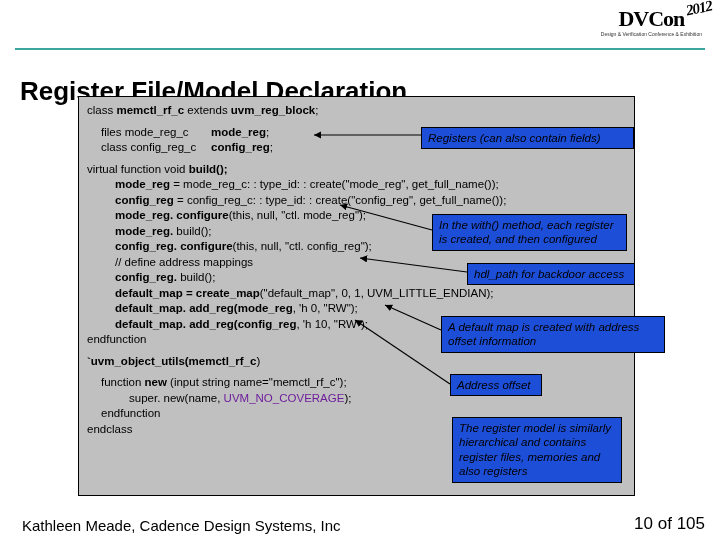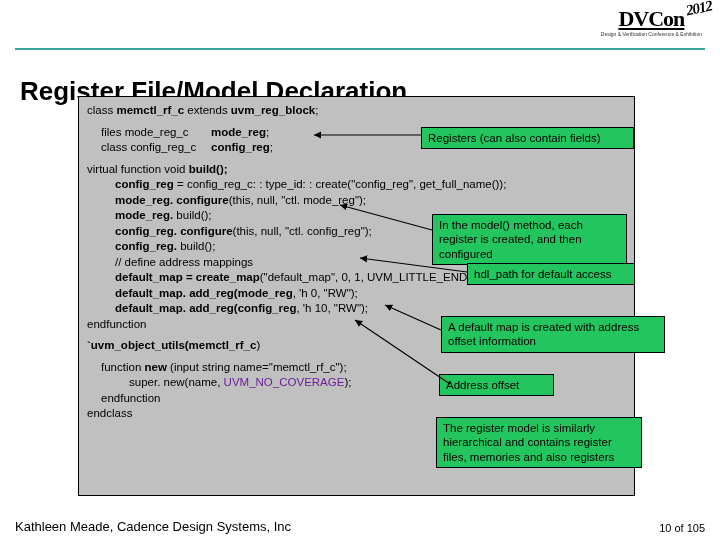--- a/index.html
+++ b/index.html
@@ -23,21 +23,20 @@
     text-align: center;
   }
   .logo-main {
     font-family: "Times New Roman", serif;
     font-weight: bold;
     font-size: 22px;
     color: #000;
     letter-spacing: -1px;
     position: relative;
     display: inline-block;
-    text-decoration: underline;
   }
   .logo-year {
     position: absolute;
     top: -6px;
     right: -28px;
     font-size: 15px;
     font-style: italic;
     font-weight: bold;
     transform: rotate(-12deg);
   }
@@ -80,38 +79,39 @@
     line-height: 1.35;
     color: #000;
   }
   .codebox .bold { font-weight: bold; }
   .codebox .purple { color: #6e1e9c; }
   .codebox .ind1 { padding-left: 14px; display: block; }
   .codebox .ind2 { padding-left: 28px; display: block; }
   .codebox .ind3 { padding-left: 42px; display: block; }
   .callout {
     position: absolute;
-    background: #22c55e;
+    background: #1d4ed8;
     border: 1px solid #000;
     font-size: 11.5px;
     padding: 3px 6px;
     line-height: 1.25;
+    font-style: italic;
   }
   .footer-left {
     position: absolute;
-    left: 15px;
+    left: 22px;
     bottom: 6px;
-    font-size: 13px;
+    font-size: 15px;
     color: #000;
   }
   .footer-right {
     position: absolute;
     right: 15px;
     bottom: 6px;
-    font-size: 11px;
+    font-size: 17px;
     color: #000;
   }
   svg.arrow { position: absolute; overflow: visible; pointer-events: none; }
 </style>
 </head>
 <body>
 
 <div class="header">
   <div class="logo">
     <span class="logo-main">
@@ -125,52 +125,53 @@
 
 <div class="title">Register File/Model Declaration</div>
 
 <div class="codebox">
   <span><span>class </span><span class="bold">memctl_rf_c</span><span> extends </span><span class="bold">uvm_reg_block</span><span>;</span></span>
   <div style="height:6px"></div>
   <span class="ind1"><span style="display:inline-block;width:110px">files mode_reg_c</span><span class="bold">mode_reg</span><span>;</span></span>
   <span class="ind1"><span style="display:inline-block;width:110px">class config_reg_c</span><span class="bold">config_reg</span><span>;</span></span>
   <div style="height:6px"></div>
   <span><span>virtual function void </span><span class="bold">build();</span></span>
+  <span class="ind2"><span class="bold">mode_reg</span><span> = mode_reg_c: : type_id: : create("mode_reg", get_full_name());</span></span>
   <span class="ind2"><span class="bold">config_reg</span><span> = config_reg_c: : type_id: : create("config_reg", get_full_name());</span></span>
   <span class="ind2"><span class="bold">mode_reg. configure</span><span>(this, null, "ctl. mode_reg");</span></span>
   <span class="ind2"><span class="bold">mode_reg.</span><span> build();</span></span>
   <span class="ind2"><span class="bold">config_reg. configure</span><span>(this, null, "ctl. config_reg");</span></span>
+  <span class="ind2">// define address mappings</span>
   <span class="ind2"><span class="bold">config_reg.</span><span> build();</span></span>
-  <span class="ind2">// define address mappings</span>
   <span class="ind2"><span class="bold">default_map = create_map</span><span>("default_map", 0, 1, UVM_LITTLE_ENDIAN);</span></span>
   <span class="ind2"><span class="bold">default_map. add_reg(mode_reg</span><span>, 'h 0, "RW");</span></span>
   <span class="ind2"><span class="bold">default_map. add_reg(config_reg</span><span>, 'h 10, "RW");</span></span>
   <span>endfunction</span>
   <div style="height:6px"></div>
   <span class="bold"><span>`uvm_object_utils(memctl_rf_c</span><span style="font-weight:normal">)</span></span>
   <div style="height:6px"></div>
   <span class="ind1"><span>function </span><span class="bold">new</span><span> (input string name="memctl_rf_c");</span></span>
   <span class="ind3"><span>super. new(name, </span><span class="purple">UVM_NO_COVERAGE</span><span>);</span></span>
   <span class="ind1">endfunction</span>
   <span>endclass</span>
 </div>
 
 <div class="callout" style="left:421px; top:127px; width:213px;">Registers (can also contain fields)</div>
 
 <div class="callout" style="left:432px; top:214px; width:195px;">
-  <span>In the </span><span class="bold">model()</span><span> method, each register is created, and then configured</span>
+  <span>In the </span><span class="bold">with()</span><span> method, each register is created, and then configured</span>
 </div>
 
-<div class="callout" style="left:467px; top:263px; width:168px;">hdl_path for default access</div>
+<div class="callout" style="left:467px; top:263px; width:168px;">hdl_path for backdoor access</div>
 
 <div class="callout" style="left:441px; top:316px; width:224px;">A default map is created with address offset information</div>
 
-<div class="callout" style="left:439px; top:374px; width:115px;">Address offset</div>
+<div class="callout" style="left:450px; top:374px; width:92px;">Address offset</div>
 
-<div class="callout" style="left:436px; top:417px; width:206px;">The register model is similarly hierarchical and contains register files, memories and also registers</div>
+<div class="callout" style="left:452px; top:417px; width:170px;">The register model is similarly hierarchical and contains register files, memories and also registers</div>
 
 <svg class="arrow" style="left:0;top:0;width:720px;height:540px">
   <defs>
     <marker id="ah" markerWidth="8" markerHeight="8" refX="6" refY="3" orient="auto">
       <path d="M0,0 L6,3 L0,6 Z" fill="#000"></path>
     </marker>
   </defs>
   <line x1="421" y1="135" x2="314" y2="135" stroke="#000" stroke-width="1.2" marker-end="url(#ah)"></line>
   <line x1="432" y1="230" x2="340" y2="205" stroke="#000" stroke-width="1.2" marker-end="url(#ah)"></line>
   <line x1="467" y1="272" x2="360" y2="258" stroke="#000" stroke-width="1.2" marker-end="url(#ah)"></line>

